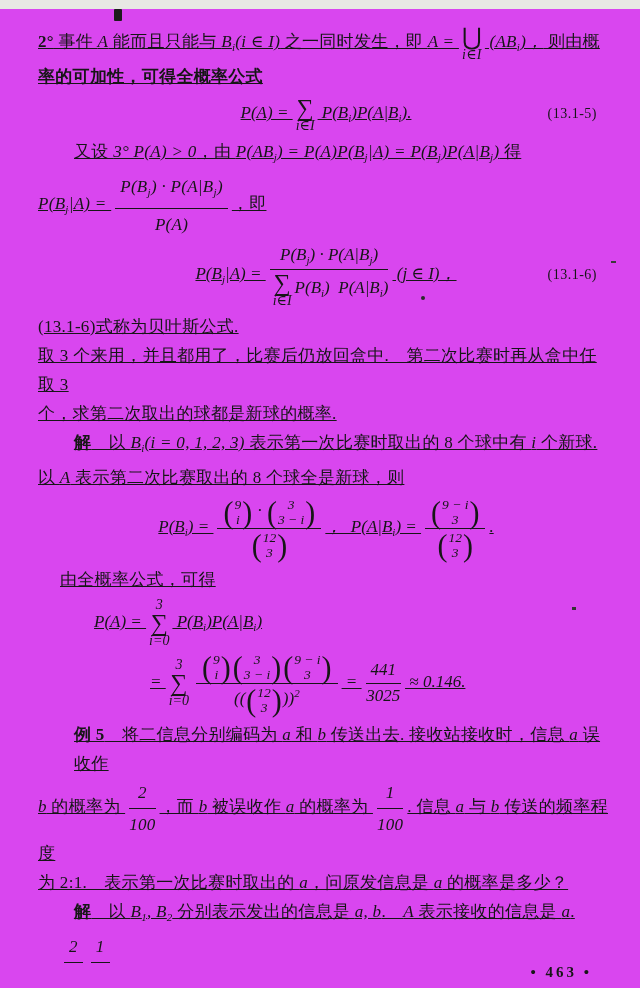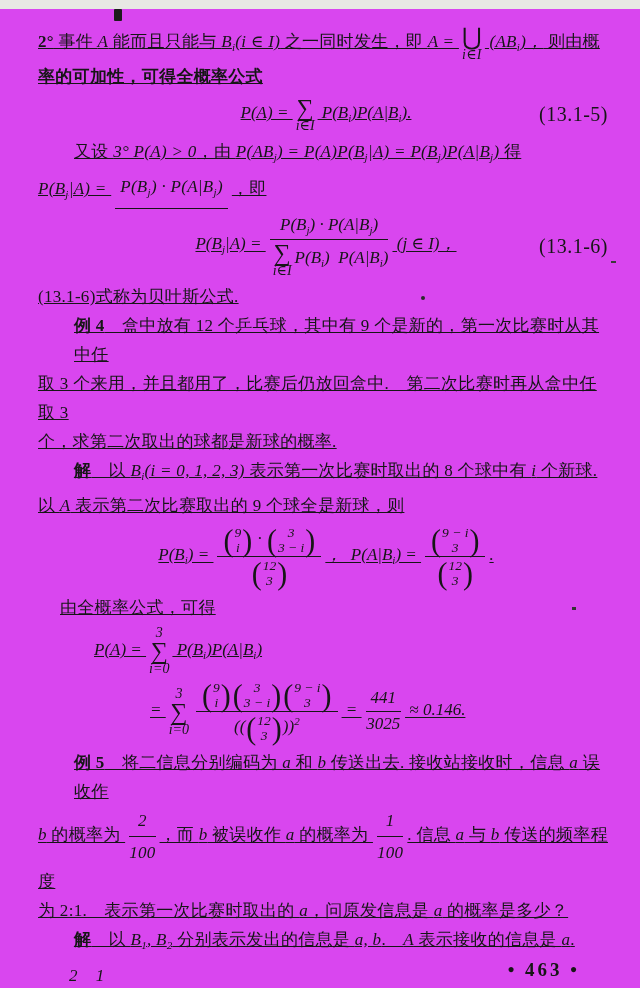--- a/index.html
+++ b/index.html
@@ -28,22 +28,22 @@
   .frac{display:inline-flex;flex-direction:column;vertical-align:middle;text-align:center;margin:0 4px;}
   .fnum{display:block;border-bottom:1.6px solid #161616;padding:0 5px 1px;}
   .fden{display:block;padding-top:1px;}
   .binom{display:inline-flex;align-items:center;vertical-align:middle;margin:0 1px;font-style:normal;}
   .bp{font-size:30px;line-height:30px;font-weight:400;font-style:normal;transform:scaleY(1.08);}
   .bstack{display:inline-flex;flex-direction:column;text-align:center;font-size:13.5px;line-height:15px;font-style:italic;padding:0 1px;}
   .brow{display:block;white-space:pre;}
   .bigop{display:inline-flex;flex-direction:column;align-items:center;vertical-align:middle;margin:0 3px;font-style:normal;}
   .bigop .op{font-size:24px;line-height:24px;font-style:normal;}
   .bigop .lim{font-size:14px;line-height:12px;font-style:italic;white-space:pre;}
-  .eqtag{position:absolute;right:6px;top:50%;transform:translateY(-50%);font-size:20px;font-style:normal;letter-spacing:0.5px;}
-  .pagenum{position:absolute;right:60px;bottom:16px;font-size:19px;font-weight:bold;letter-spacing:3px;}
+  .eqtag{position:absolute;right:17px;top:50%;transform:translateY(-50%);font-size:14px;font-style:normal;letter-spacing:0.5px;}
+  .pagenum{position:absolute;right:48px;bottom:16px;font-size:15px;font-weight:bold;letter-spacing:3px;}
   .mark-top{position:absolute;left:114px;top:0;width:8px;height:12px;background:#1c1c1c;border-radius:1px;}
   .speck1{position:absolute;left:421px;top:287px;width:4px;height:4px;background:#2a2a2a;border-radius:50%;}
   .speck2{position:absolute;right:24px;top:252px;width:5px;height:2px;background:#3a3a3a;}
   .speck3{position:absolute;right:64px;top:598px;width:4px;height:3px;background:#333;}
 </style>
 </head>
 <body>
 
 <div class="page">
   <div class="mark-top"></div>
@@ -56,34 +56,34 @@
           <span class="lim">i∈I</span>
         </span><span class="math"> (AB</span><span class="sub">i</span><span class="math">)，</span><span class="cjk"> 则由概</span></div>
       <div class="pline"><span class="cjk bold">率的可加性，可得全概率公式</span></div>
       <div class="fline"><span class="math">P(A) = </span><span class="bigop">
           <span class="op">∑</span>
           <span class="lim">i∈I</span>
         </span><span class="math"> P(B</span><span class="sub">i</span><span class="math">)P(A|B</span><span class="sub">i</span><span class="math">).</span><span class="eqtag">(13.1-5)</span></div>
       <div class="pline ind2"><span class="cjk">又设 </span><span class="math">3° P(A) &gt; 0</span><span class="cjk">，由 </span><span class="math">P(AB</span><span class="sub">j</span><span class="math">) = P(A)P(B</span><span class="sub">j</span><span class="math">|A) = P(B</span><span class="sub">j</span><span class="math">)P(A|B</span><span class="sub">j</span><span class="math">)</span><span class="cjk"> 得</span></div>
       <div class="pline"><span class="math">P(B</span><span class="sub">j</span><span class="math">|A) = </span><span class="frac">
           <span class="fnum"><span class="math">P(B</span><span class="sub">j</span><span class="math">) · P(A|B</span><span class="sub">j</span><span class="math">)</span></span>
+          <span class="fden"><span class="math">P(A)</span></span>
         </span><span class="cjk">，即</span></div>
       <div class="fline"><span class="math">P(B</span><span class="sub">j</span><span class="math">|A) = </span><span class="frac">
           <span class="fnum"><span class="math">P(B</span><span class="sub">j</span><span class="math">) · P(A|B</span><span class="sub">j</span><span class="math">)</span></span>
           <span class="fden"><span class="bigop">
               <span class="op">∑</span>
               <span class="lim">i∈I</span>
             </span><span class="math">P(B</span><span class="sub">i</span><span class="math">)  P(A|B</span><span class="sub">i</span><span class="math">)</span></span>
         </span><span class="math"> (j ∈ I)，</span><span class="eqtag">(13.1-6)</span></div>
       <div class="pline"><span class="cjk">(13.1-6)式称为贝叶斯公式.</span></div>
-      <div class="pline ind2"><span class="cjk bold">例 4</span><span class="cjk">　盒中放有 12 个乒乓球，其中有 9 个是新的，第一次比赛时从其中任</span></div>
       <div class="pline"><span class="cjk">取 3 个来用，并且都用了，比赛后仍放回盒中.　第二次比赛时再从盒中任取 3</span></div>
       <div class="pline"><span class="cjk">个，求第二次取出的球都是新球的概率.</span></div>
       <div class="pline ind2"><span class="cjk bold">解</span><span class="cjk">　以 </span><span class="math">B</span><span class="sub">i</span><span class="math">(i = 0, 1, 2, 3)</span><span class="cjk"> 表示第一次比赛时取出的 8 个球中有 </span><span class="math">i</span><span class="cjk"> 个新球.</span></div>
-      <div class="pline"><span class="cjk">以 </span><span class="math">A</span><span class="cjk"> 表示第二次比赛取出的 9 个球全是新球，则</span></div>
+      <div class="pline"><span class="cjk">以 </span><span class="math">A</span><span class="cjk"> 表示第二次比赛取出的 8 个球全是新球，则</span></div>
       <div class="fline"><span class="math">P(B</span><span class="sub">i</span><span class="math">) = </span><span class="frac">
           <span class="fnum"><span class="binom">
               <span class="bp">(</span>
               <span class="bstack">
                 <span class="brow">9</span>
                 <span class="brow">i</span>
               </span>
               <span class="bp">)</span>
             </span><span class="math"> · </span><span class="binom">
               <span class="bp">(</span>

